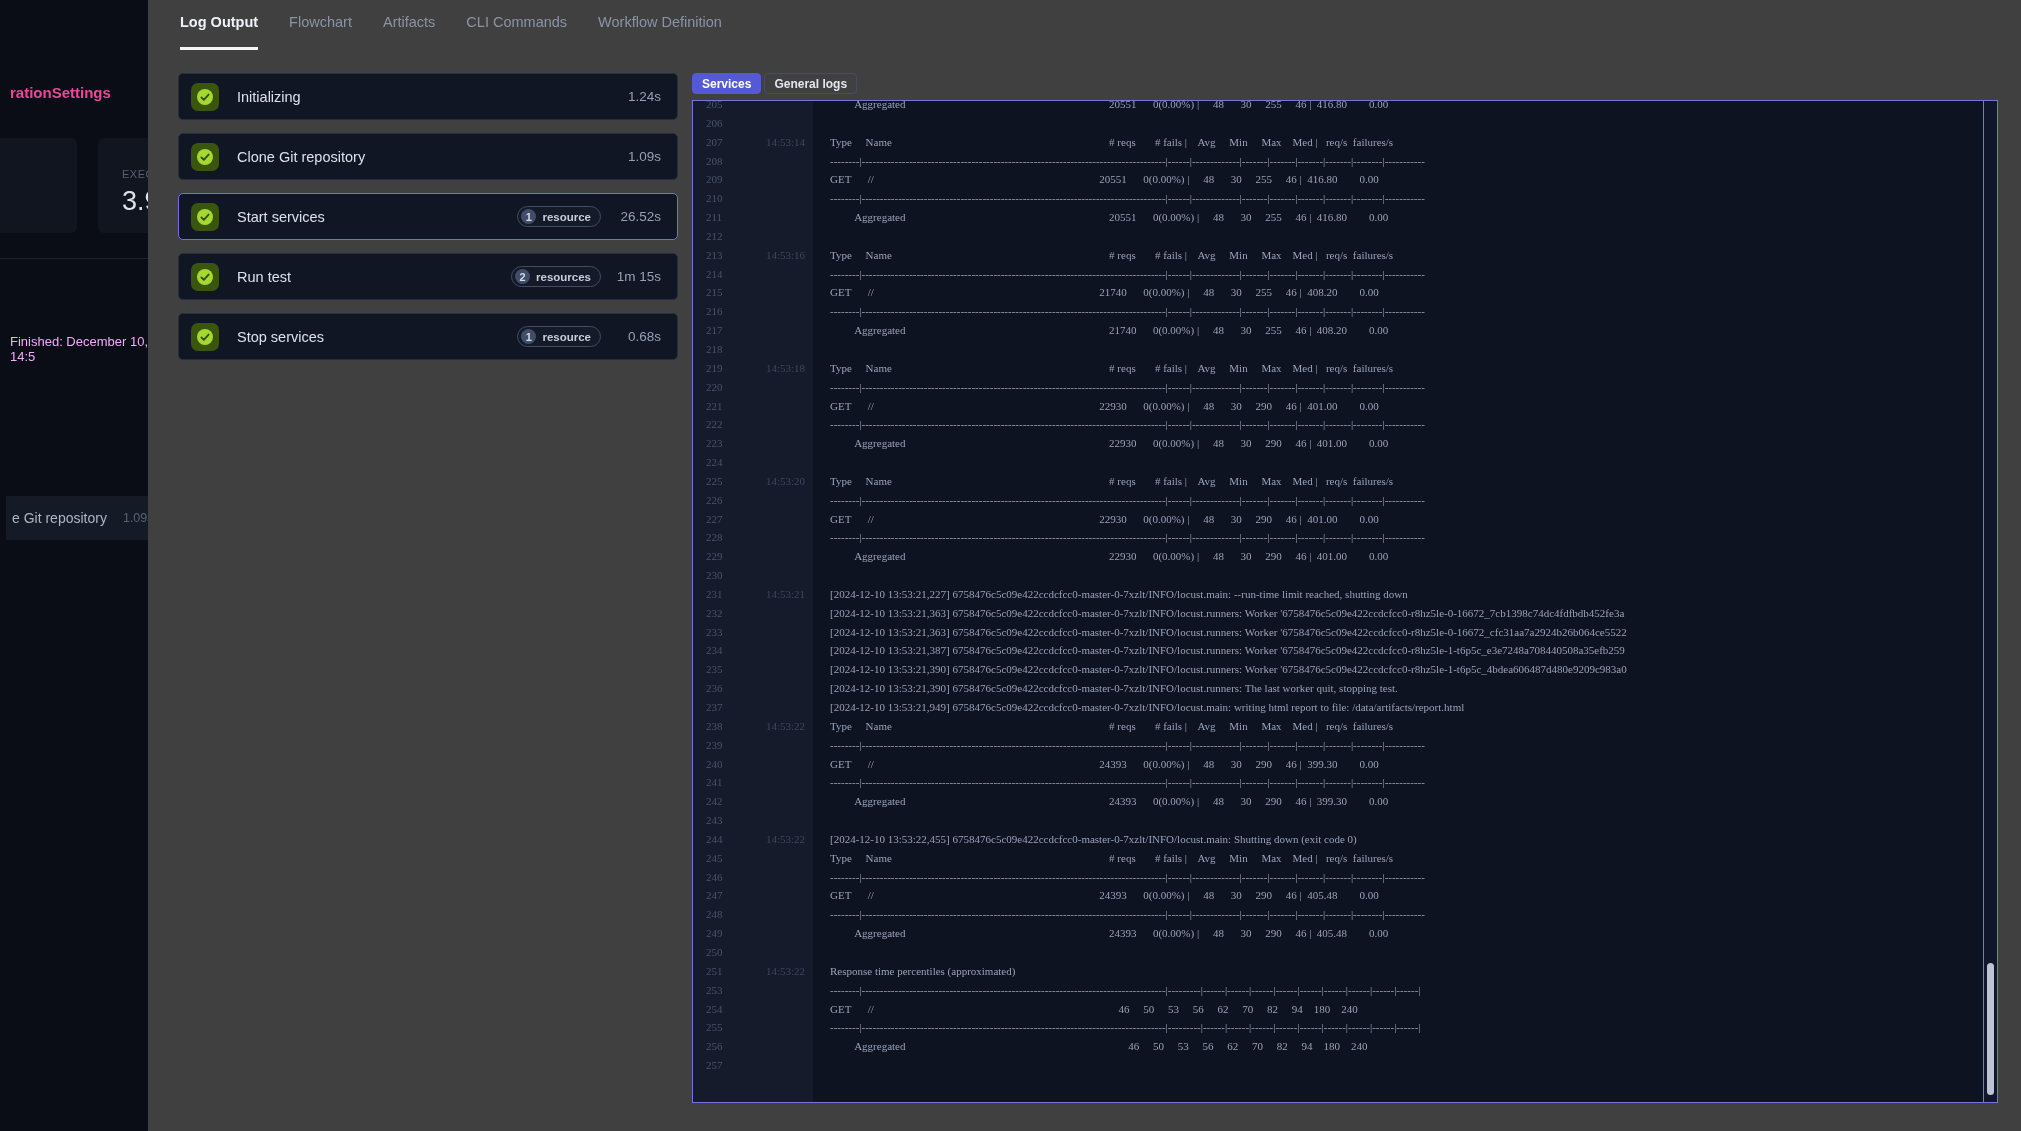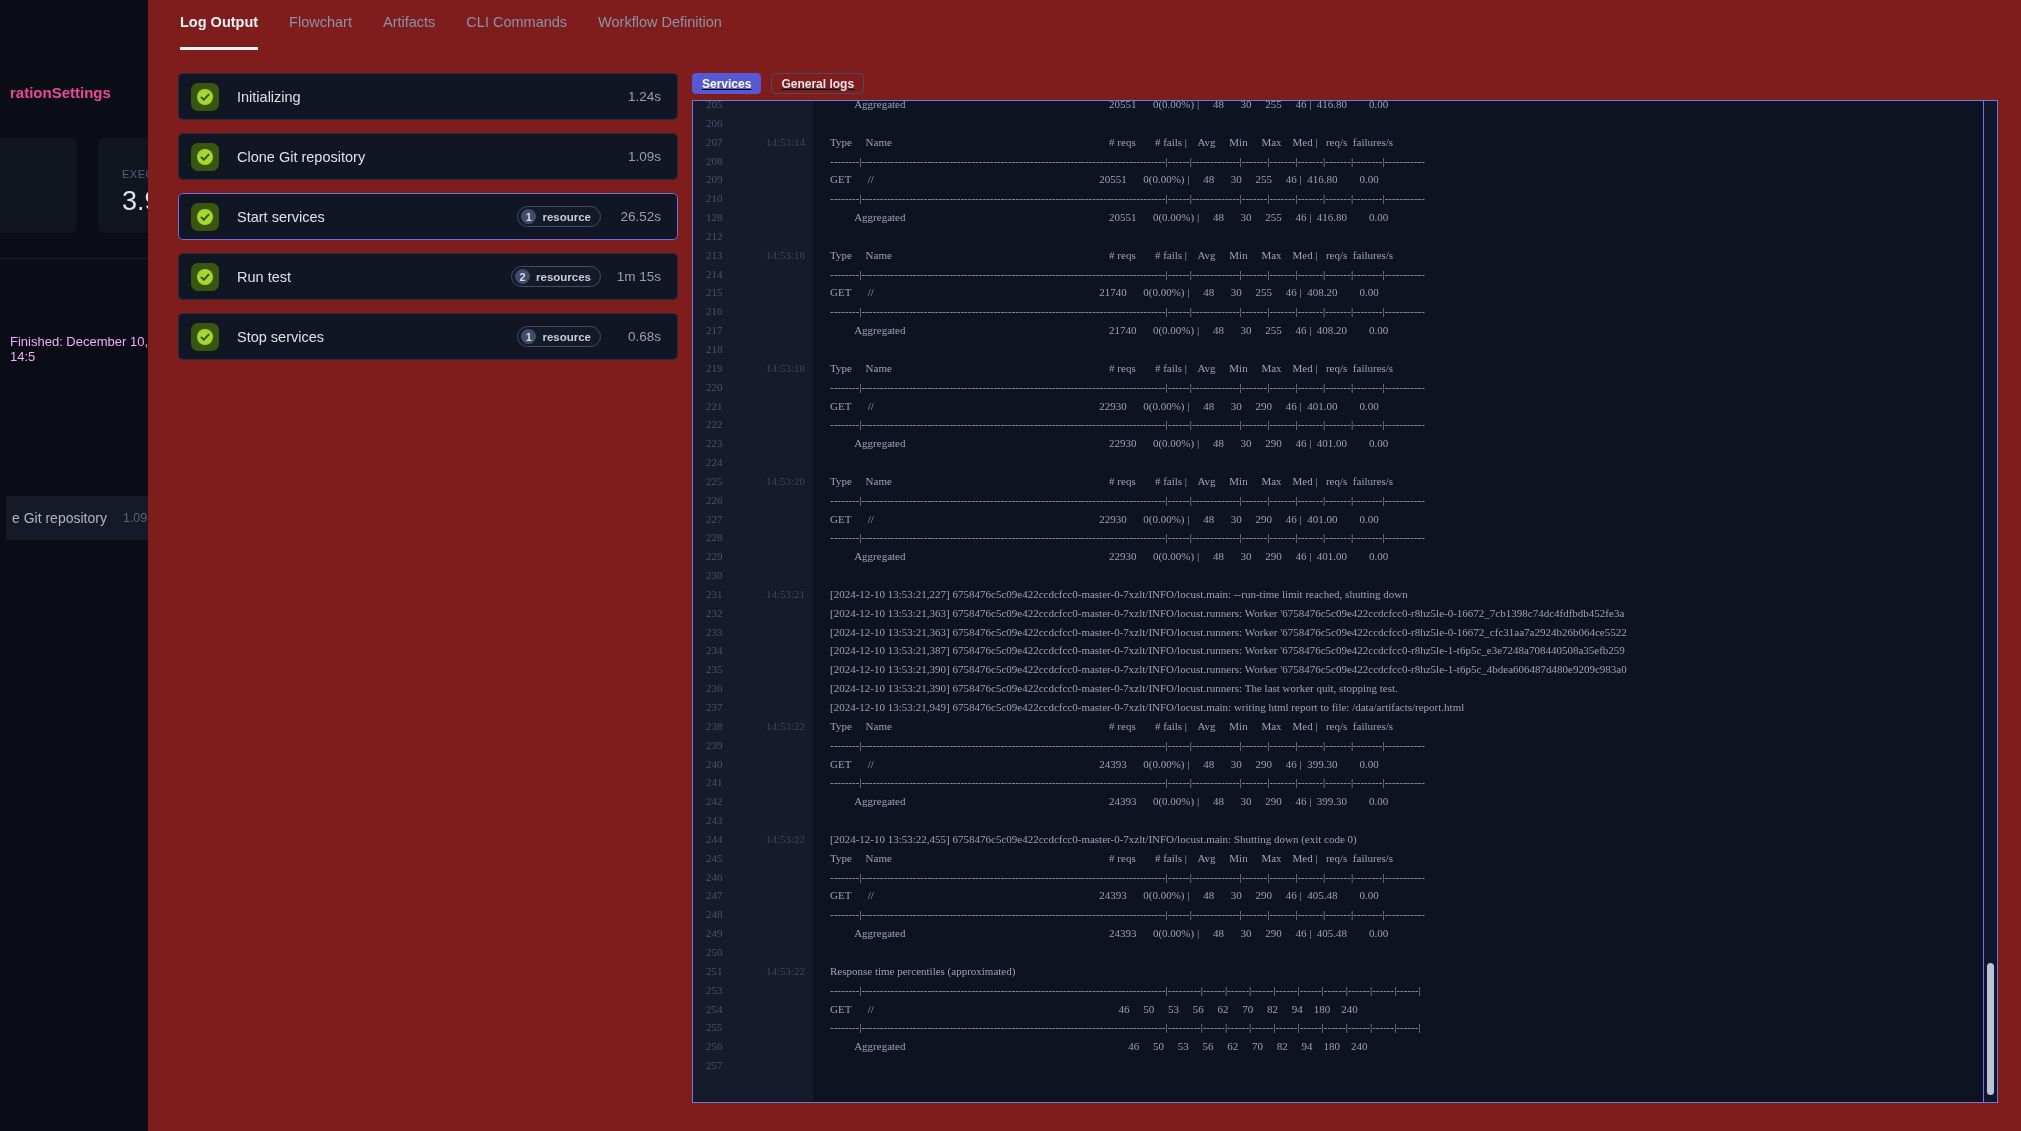--- a/index.html
+++ b/index.html
@@ -16,21 +16,21 @@
   .u-exec-label { font-size:11px; color:#566074; letter-spacing:.5px; }
   .u-exec-value { font-size:27px; color:#dfe3ea; margin-top:6px; font-weight:500; }
   .u-divider { position:absolute; top:258px; left:0; width:148px; height:1px; background:#1b212e; }
   .u-finished { position:absolute; top:334px; left:10px; font-size:13px; color:#f0abfc; }
   .u-steprow { position:absolute; top:496px; left:0; width:148px; height:44px; background:#141a26;
                display:flex; align-items:center; padding-left:6px;margin-left:6px; }
   .u-steprow .u-lbl { font-size:14px; color:#aeb6c3; }
   .u-steprow .u-dur { font-size:12.5px; color:#5a6373; margin-left:16px; }
 
   
-  .panel { position:absolute; left:148px; top:0; width:1873px; height:1131px; background:#7f1d1d; }
+  .panel { position:absolute; left:148px; top:0; width:1873px; height:1131px; background:#404040; }
 
   .tabbar { display:flex; gap:31px; padding:14px 0 0 32px; height:50px; }
   .tab { font-size:14.5px; color:#8a93a6; padding-bottom:9px; border-bottom:3px solid transparent; cursor:pointer; }
   .tab.active { color:#eef1f6; font-weight:700; border-bottom-color:#f5f6f8; }
 
   
   .steps { position:absolute; left:30px; top:73px; width:500px; }
   .step-card { height:47px; margin-bottom:13px; background:#101624; border:1px solid #272e40;
                border-radius:5px; display:flex; align-items:center; padding:0 16px 0 12px; cursor:pointer; }
   .step-card.selected { border-color:#6b71de; }
@@ -40,21 +40,21 @@
   .badge { display:inline-flex; align-items:center; height:21px; border:1px solid #414c66;
            border-radius:11px; padding-right:9px; margin-right:14px; background:rgba(255,255,255,0.02); flex:none; }
   .badge-num { width:15px; height:15px; border-radius:50%; background:#414d6b; color:#d3d9e6;
                font-size:11px; font-weight:700; display:flex; align-items:center; justify-content:center;
                margin:0 6px 0 3px; }
   .badge-text { font-size:11.5px; color:#c6cdda; font-weight:600; }
   .duration { font-size:13.5px; color:#96a0b2; min-width:46px; text-align:right; }
 
   
   .log-col { position:absolute; left:544px; top:73px; width:1306px; }
-  .log-tabs { display:flex; gap:10px; height:27px;text-decoration:underline; }
+  .log-tabs { display:flex; gap:3px; height:27px; }
   .log-tab { height:21px; padding:0 9px; font-size:12px; font-weight:700; border-radius:4px;
              font-family:"Liberation Sans", sans-serif; cursor:pointer;
              background:transparent; border:1px solid #454e66; color:#e2e6ee; }
   .log-tab.active { background:#5559d6; border:1px solid #5559d6; color:#ffffff; }
 
   .log-panel { position:relative; height:1003px; border:1px solid #7177e0; background:#0d1320; overflow:hidden; }
   .gutter-bg { position:absolute; left:0; top:0; bottom:0; width:120px; background:#151b2a; }
   .log-scroll { position:absolute; top:-6px; left:0; right:14px; }
   .log-line { display:flex; height:18.85px; line-height:18.85px;
               font-family:Liberation Serif, serif; font-size:11px; }
@@ -232,21 +232,21 @@
           </div>
           <div class="log-line">
             <span class="gut">
               <span class="ln">210</span>
               <span class="ts"></span>
             </span>
             <span class="lt">--------|-----------------------------------------------------------------------------------|------|-------------|-------|-------|-------|-------|--------|-----------</span>
           </div>
           <div class="log-line">
             <span class="gut">
-              <span class="ln">128</span>
+              <span class="ln">211</span>
               <span class="ts"></span>
             </span>
             <span class="lt">         Aggregated                                                                          20551      0(0.00%) |     48      30     255     46 |  416.80        0.00</span>
           </div>
           <div class="log-line">
             <span class="gut">
               <span class="ln">212</span>
               <span class="ts"></span>
             </span>
             <span class="lt"></span>

